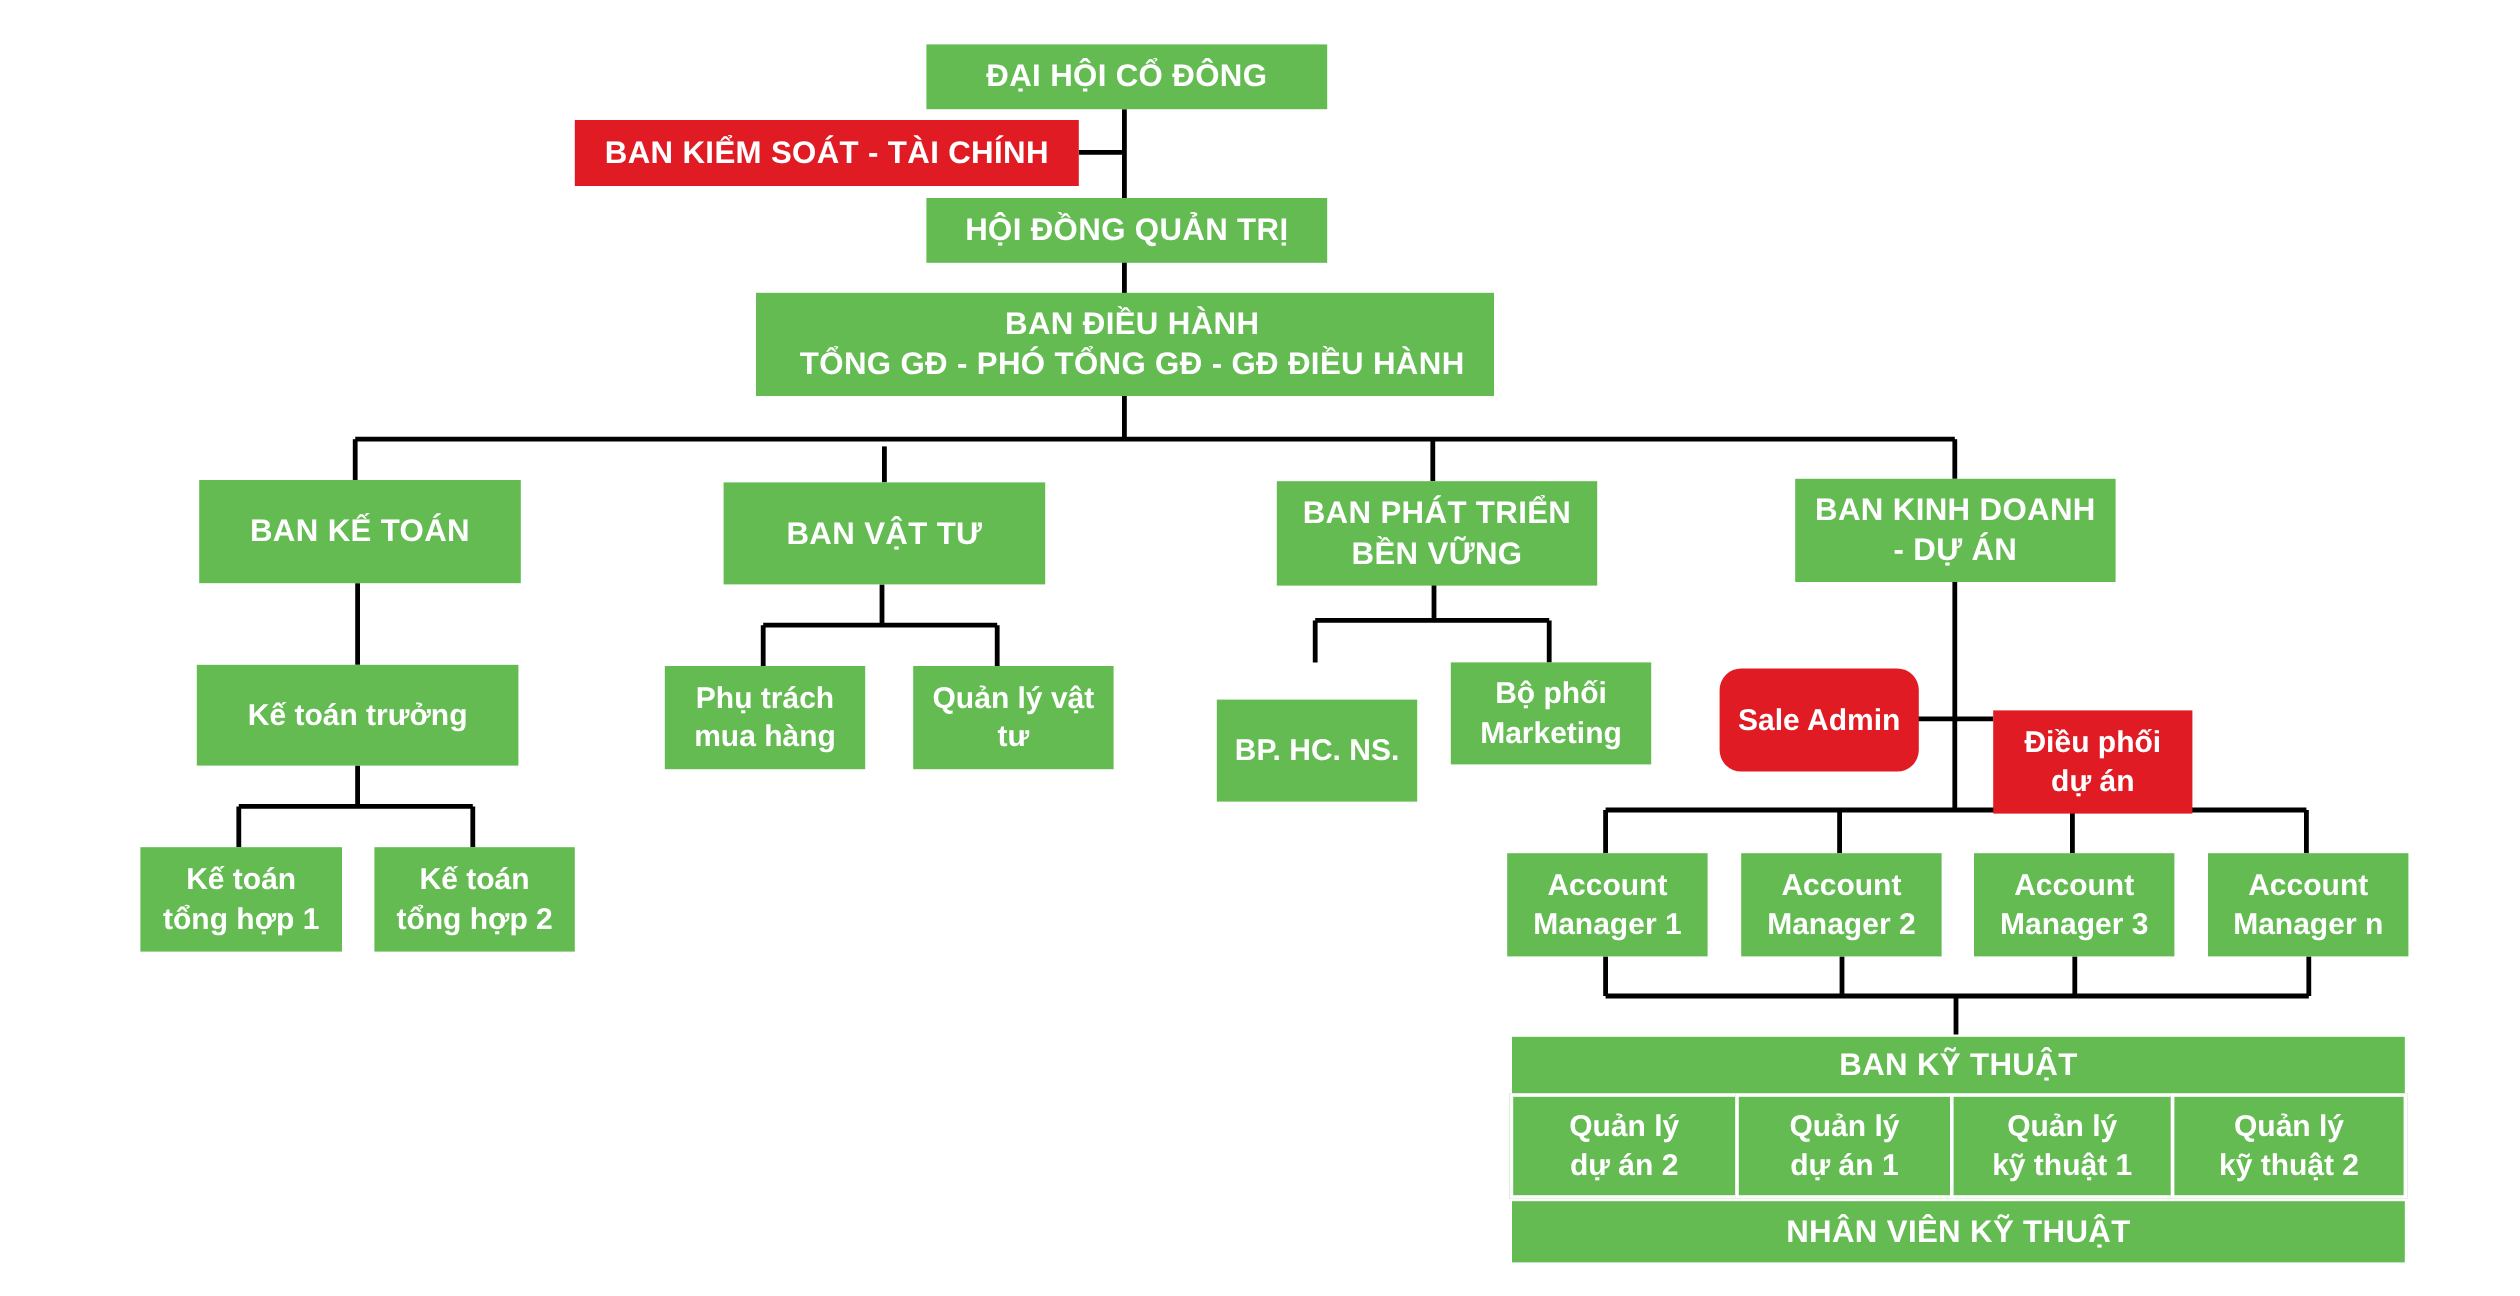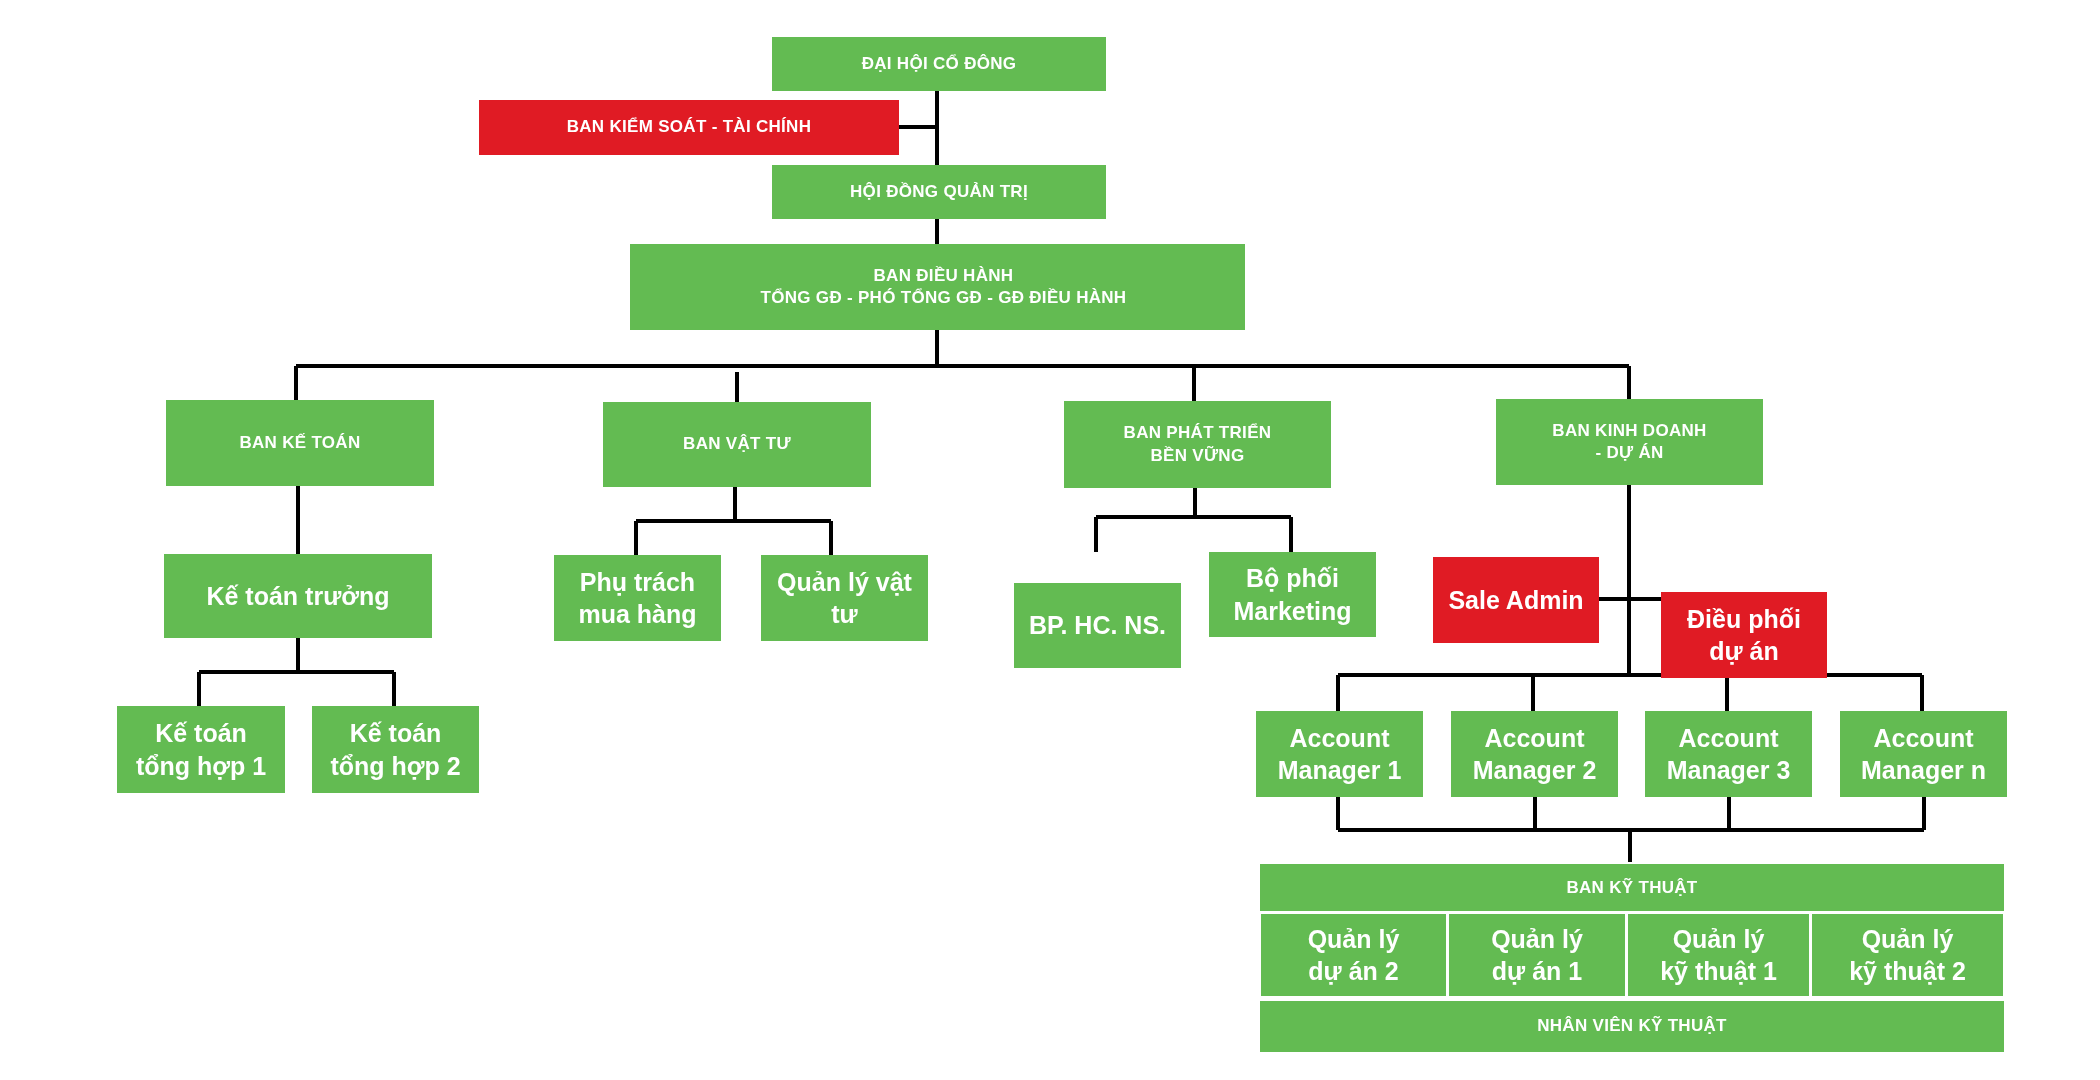--- a/index.html
+++ b/index.html
@@ -1,21 +1,21 @@
 <!DOCTYPE html>
 <html><head>
 <meta charset="utf-8">
 <style>
   html,body{margin:0;padding:0;background:#ffffff;}
   #canvas{position:relative;width:2100px;height:1080px;background:#ffffff;overflow:hidden;}
   .box{position:absolute;display:flex;align-items:center;justify-content:center;text-align:center;
        color:#ffffff;font-family:"Liberation Sans",sans-serif;font-weight:bold;line-height:1.3;box-sizing:border-box;white-space:pre-line;}
   .g{background:#63bb52;}
   .r{background:#e01b24;}
-  .caps{font-size:17px;letter-spacing:0.3px;}
+  .caps{font-size:26px;letter-spacing:0.3px;}
   .norm{font-size:25px;}
   svg#lines{position:absolute;left:0;top:0;}
   .grid-cell{border:3px solid #ffffff;}
 </style>
 </head>
 <body>
 
 <div id="canvas">
   <svg id="lines" width="2100" height="1080">
     <g stroke="#000000" stroke-width="4" fill="none">
@@ -64,21 +64,21 @@
 
   <div class="box g norm" style="left:554px;top:555px;width:167px;height:86px;">Phụ trách
 mua hàng</div>
   <div class="box g norm" style="left:749px;top:555px;width:167px;height:86px;margin-left:12px;">Quản lý vật
 tư</div>
 
   <div class="box g norm" style="left:1014px;top:552px;width:167px;height:85px;margin-top:31px;">BP. HC. NS.</div>
   <div class="box g norm" style="left:1209px;top:552px;width:167px;height:85px;">Bộ phối
 Marketing</div>
 
-  <div class="box r norm" style="left:1433px;top:557px;width:166px;height:86px;">Sale Admin</div>
+  <div class="box r norm" style="left:1433px;top:557px;width:166px;height:86px;border-radius:18px;">Sale Admin</div>
   <div class="box r norm" style="left:1661px;top:556px;width:166px;height:86px;margin-top:36px;">Điều phối
 dự án</div>
 
   <div class="box g norm" style="left:1256px;top:711px;width:167px;height:86px;">Account
 Manager 1</div>
   <div class="box g norm" style="left:1451px;top:711px;width:167px;height:86px;">Account
 Manager 2</div>
   <div class="box g norm" style="left:1645px;top:711px;width:167px;height:86px;">Account
 Manager 3</div>
   <div class="box g norm" style="left:1840px;top:711px;width:167px;height:86px;">Account

